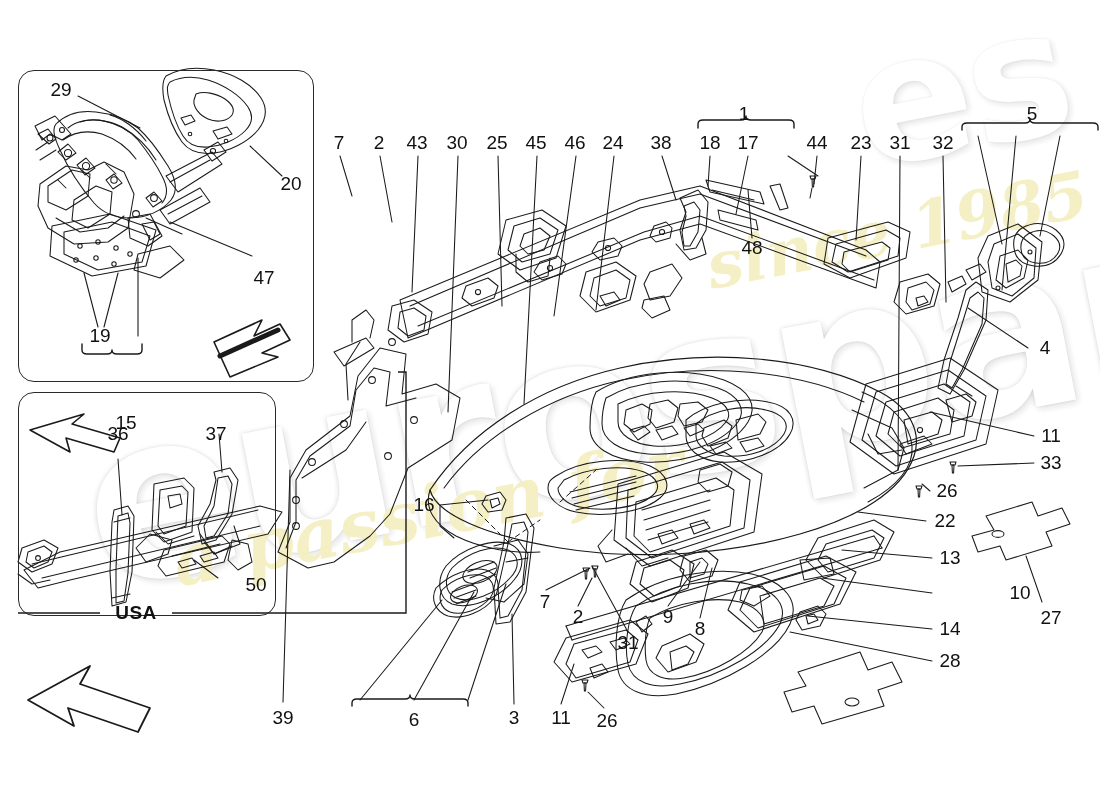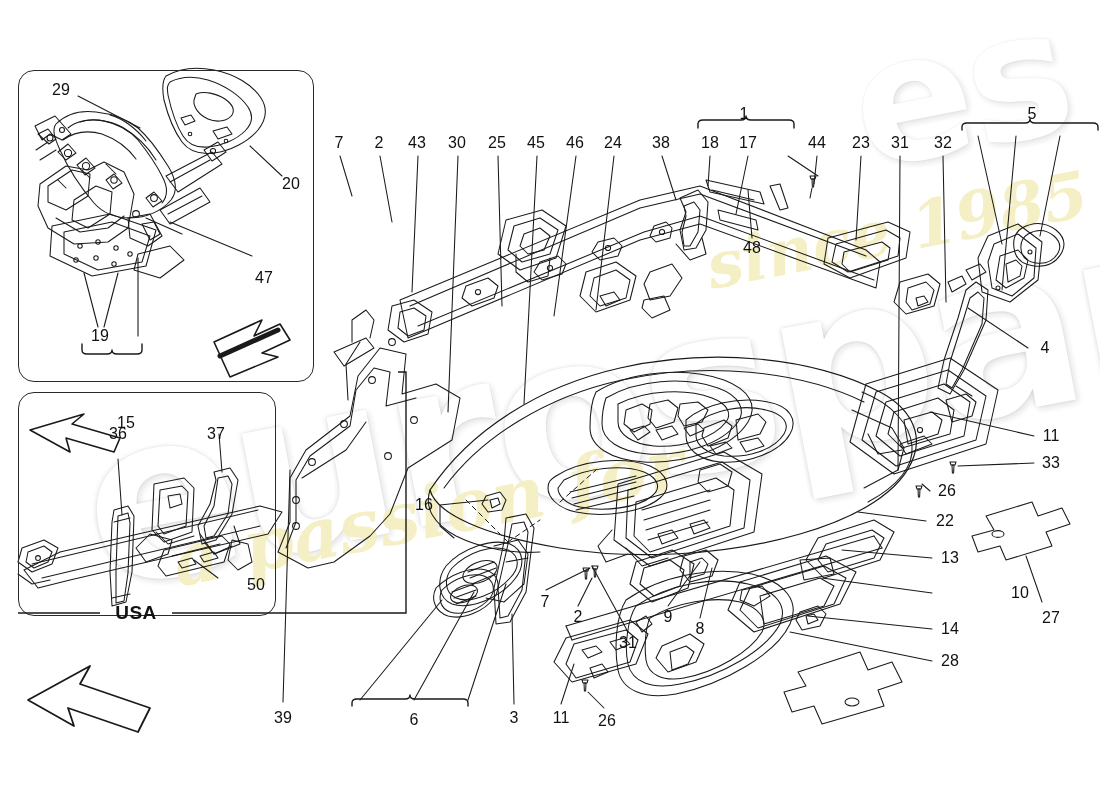--- a/index.html
+++ b/index.html
@@ -11,21 +11,21 @@
     position:relative;
   }
   #stage{position:absolute;left:0;top:0;width:1100px;height:800px;}
   .layer{position:absolute;left:0;top:0;width:1100px;height:800px;}
   svg{display:block;}
 
   
   .lbl{
     position:absolute;
     font-family:"Liberation Sans", sans-serif;
-    font-size:16px;
+    font-size:19px;
     font-weight:400;
     color:#111111;
     letter-spacing:0px;
     white-space:nowrap;
     transform:translate(-50%,-50%);
     user-select:none;
   }
   .usa{
     position:absolute;
     font-size:19px;

